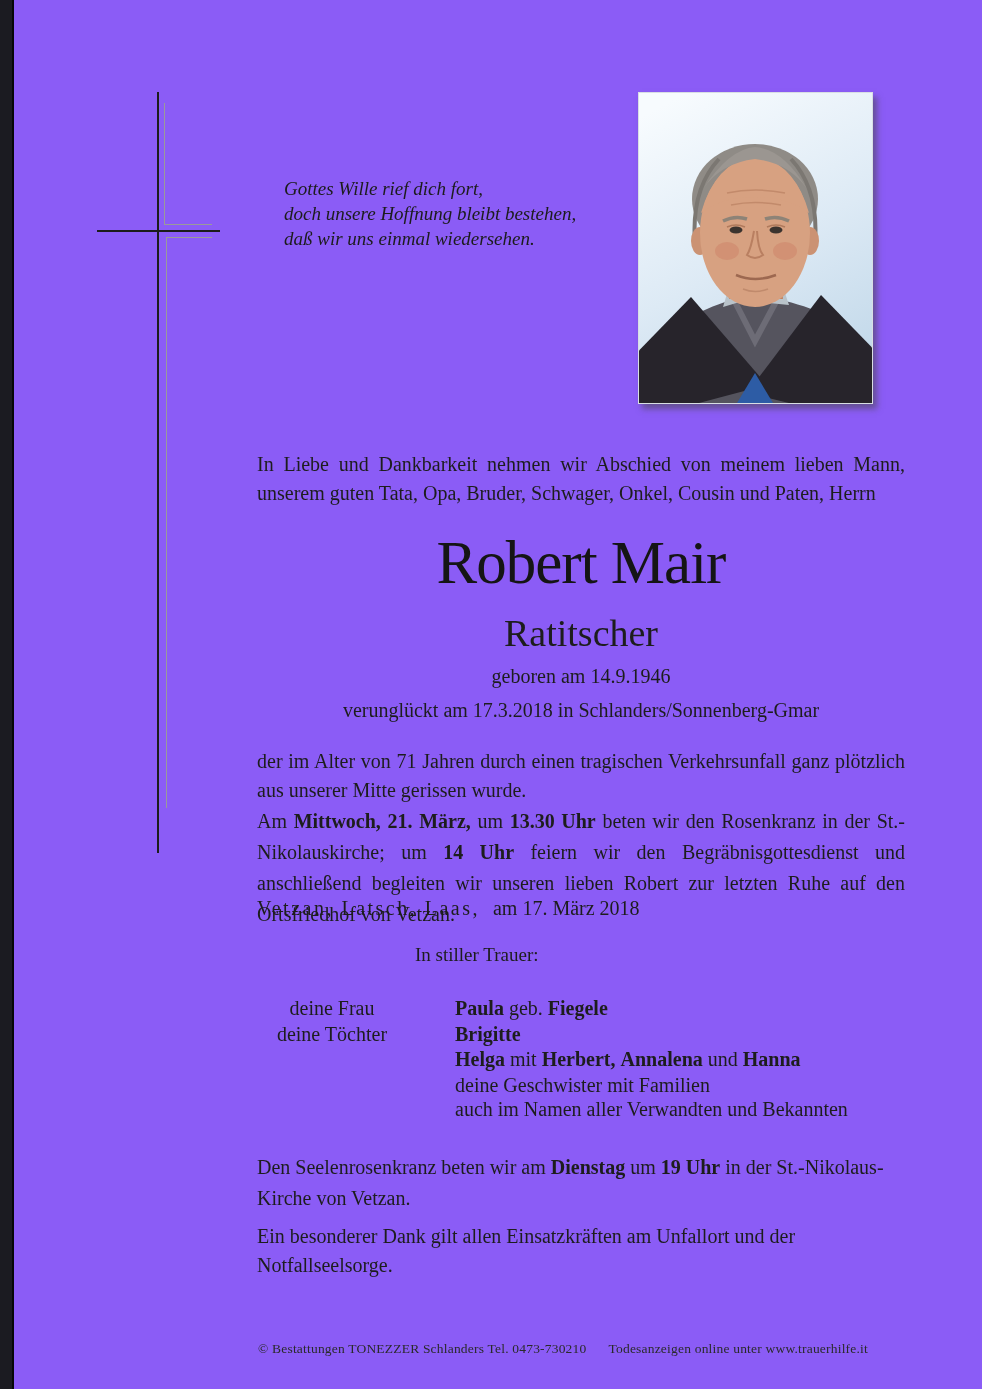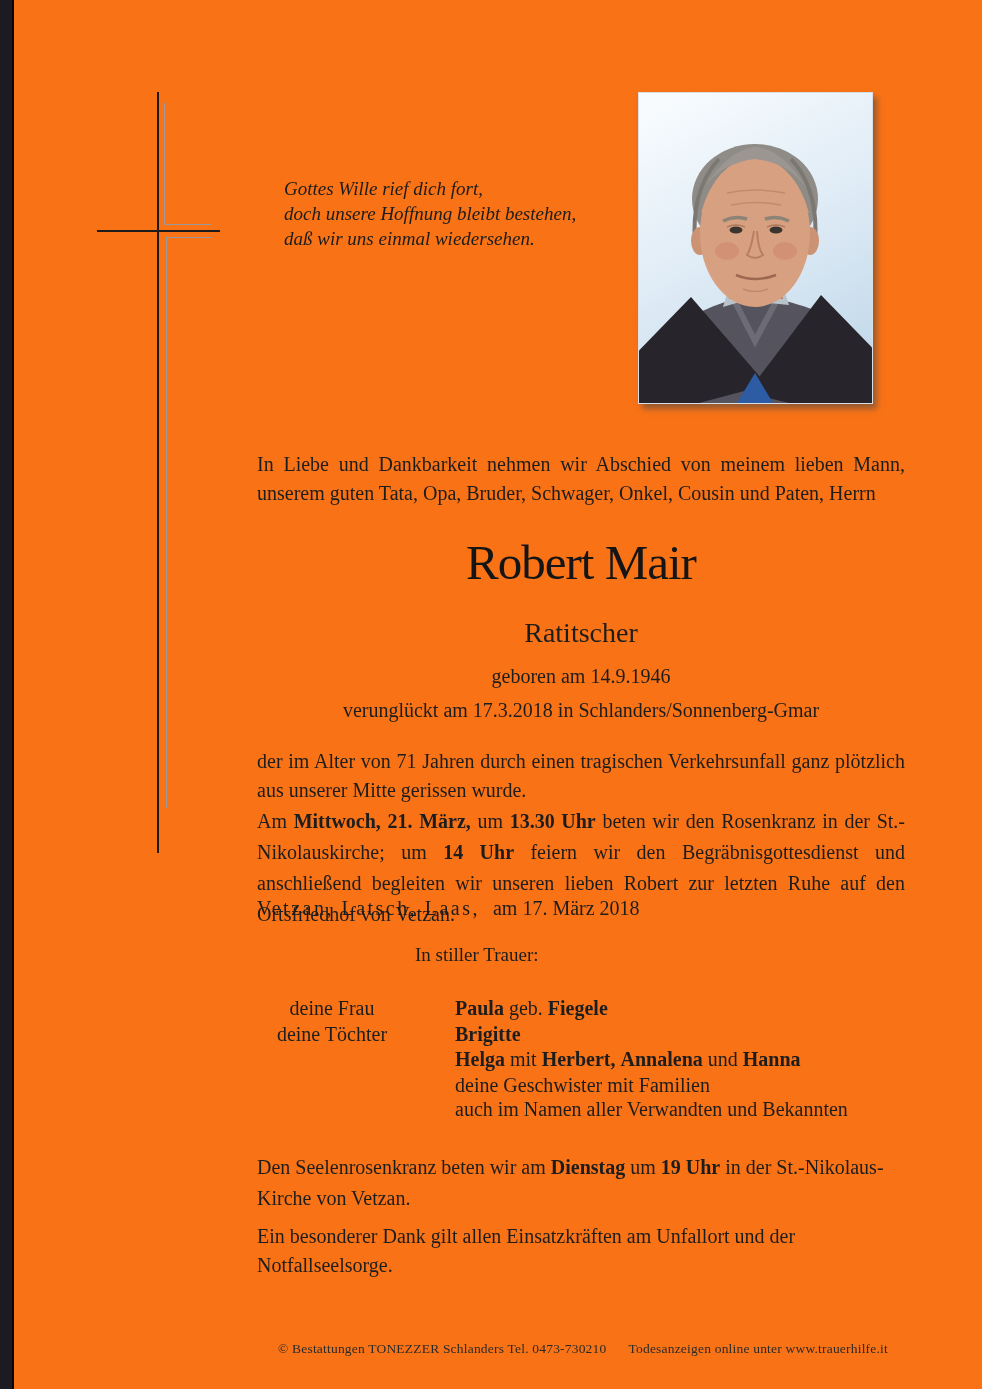--- a/index.html
+++ b/index.html
@@ -1,18 +1,18 @@
 <!DOCTYPE html>
 <html><head>
 <meta charset="utf-8">
 <style>
   html,body { margin:0; padding:0; background:#fff; }
   .sheet {
     position:relative; width:982px; height:1389px; overflow:hidden;
-    background:#f97316; font-family:"Liberation Serif", serif; color:#1d1d1d;
+    background:#8b5cf6; font-family:"Liberation Serif", serif; color:#1d1d1d;
   }
   .leftbar {
     position:absolute; left:0; top:0; width:12px; height:100%;
     background:#1b1b21; border-right:2px solid #060608;
   }
   .line { position:absolute; }
   .black-line { background:#1c1c1c; }
   .gray-line  { background:#9a9a9a; }
 
   .photo {
@@ -29,38 +29,38 @@
   }
 
   .col { position:absolute; left:257px; width:648px; }
   .body-text { font-size:20px; line-height:29px; }
   .just { text-align:justify; }
   .center { text-align:center; }
   .b { font-weight:bold; }
 
   .deceased-name {
     position:absolute; left:257px; width:648px; top:518px;
-    font-size:49px; line-height:90px; letter-spacing:-1px;
+    font-size:61px; line-height:90px; letter-spacing:-1px;
     text-align:center; color:#151515;
   }
-  .nickname { top:616px; font-size:28px; line-height:34px; }
+  .nickname { top:616px; font-size:38px; line-height:34px; }
   .vital    { font-size:20px; line-height:26px; }
 
   .place-date { top:894px; font-size:20px; }
   .place-spaced { letter-spacing:2.5px; margin-right:8px; }
 
   .trauer-label { position:absolute; left:415px; top:944px; font-size:19px; }
 
   .fam-row { position:absolute; left:257px; width:648px; font-size:20px; line-height:26px; }
   .fam-label { position:absolute; left:0; width:150px;text-align:center; }
   .fam-value { position:absolute; left:158px; width:490px;margin-left:40px; }
 
   .footer {
     position:absolute; left:258px; top:1341px; width:640px;
-    font-size:13.5px; letter-spacing:0.2px; color:#2a2a2a; white-space:nowrap;margin-left:20px;
+    font-size:13.5px; letter-spacing:0.2px; color:#2a2a2a; white-space:nowrap;
   }
   .footer .gap { display:inline-block; width:22px; }
 </style>
 </head>
 <body>
 
 <div class="sheet">
 
   <div class="leftbar"></div>
 

